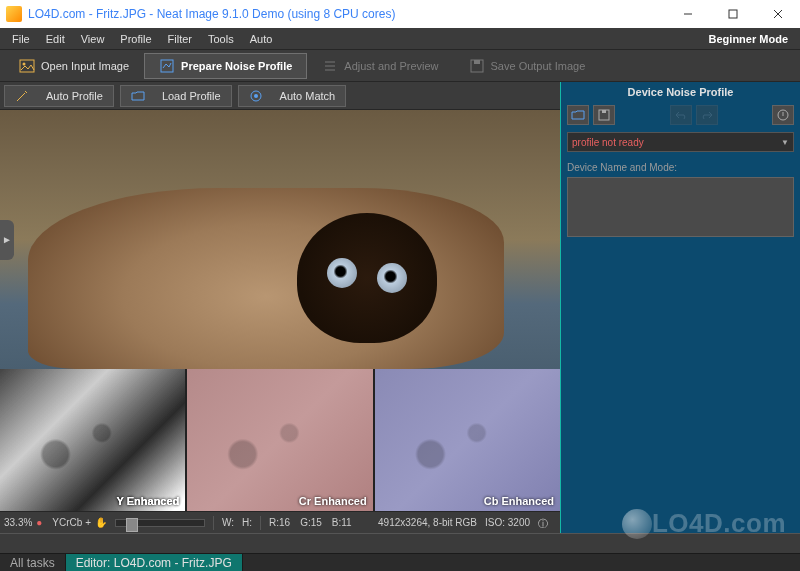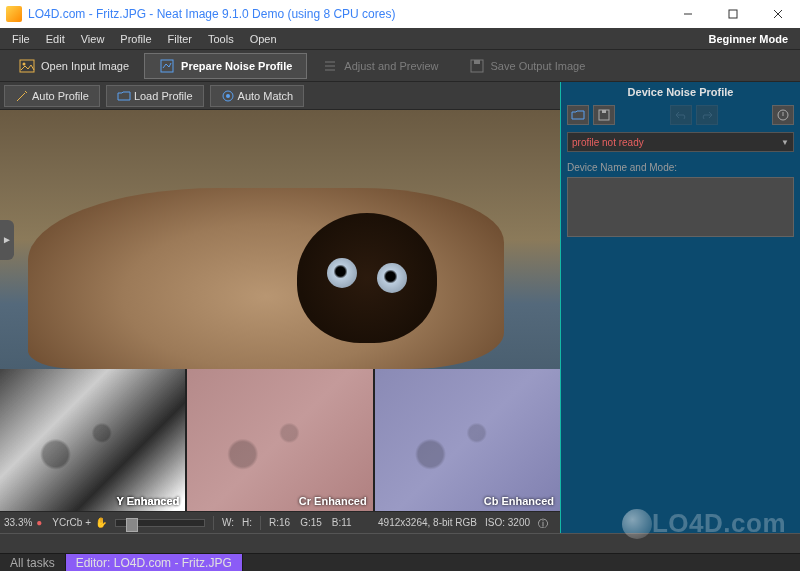--- a/index.html
+++ b/index.html
@@ -24,21 +24,21 @@
 .stage.active { background:#4a4a4a; border:1px solid #707070; color:#fff; font-weight:600; }
 .stage .ic { width:16px; height:16px; display:flex; align-items:center; justify-content:center; }
 
 
 .main { display:flex; height:calc(100% - 28px - 22px - 32px - 20px - 18px); }
 
 
 .left { flex:1; display:flex; flex-direction:column; background:#2f2f2f; }
 
 .toolbar { height:28px; background:#3b3b3b; display:flex; align-items:center; gap:6px; padding:0 4px; border-bottom:1px solid #262626; }
-.tbtn { display:flex; align-items:center; gap:3px; padding:3px 10px; font-size:11px; background:#4a4a4a; border:1px solid #636363; color:#e0e0e0; cursor:pointer; }
+.tbtn { display:flex; align-items:center; gap:17px; padding:3px 10px; font-size:11px; background:#4a4a4a; border:1px solid #636363; color:#e0e0e0; cursor:pointer; }
 .tbtn .ic { width:14px; height:14px; }
 
 
 .viewer { flex:1; position:relative; background:#2b2b2b; overflow:hidden; }
 .cat-photo { width:100%; height:100%; position:relative; }
 
 .cat-bg { position:absolute; inset:0; background:
   linear-gradient(180deg,#6a5a42 0%,#7a6a4f 25%,#8b7a5a 50%,#54697b 75%,#4a5f70 100%); }
 .cat-body { position:absolute; left:5%; bottom:0; width:85%; height:70%; background:radial-gradient(ellipse 60% 80% at 50% 60%,#b89672 0%,#9c7a58 50%,#6b4a2e 100%); border-radius:40% 30% 20% 10%; }
 .cat-face { position:absolute; right:22%; bottom:10%; width:140px; height:130px; background:radial-gradient(circle at 50% 50%,#2b1a0d 0%,#1a0f06 70%); border-radius:50% 50% 45% 45%; }
@@ -74,21 +74,21 @@
 .panel-tools .spacer { flex:1; }
 .profile-dd { margin:4px 6px; height:20px; background:#2f2f2f; border:1px solid #555; display:flex; align-items:center; padding:0 4px; font-size:10px; cursor:pointer;justify-content:space-between; }
 .profile-dd .ready { color:#e86060; }
 .profile-dd .caret { margin-left:auto; font-size:8px; color:#aaa; }
 .device-label { font-size:10px; color:#9a9a9a; padding:6px 6px 2px; }
 .device-box { margin:2px 6px 6px; flex:0 0 60px; background:#4a4a4a; border:1px solid #636363; }
 
 
 .bottom-tabs { height:18px; background:#2b2b2b; display:flex; align-items:stretch; font-size:12px; border-top:1px solid #1a1a1a; }
 .btab { padding:2px 10px; border-right:1px solid #1a1a1a; display:flex; align-items:center; color:#aaa; cursor:pointer; }
-.btab.active { background:#8b5cf6; color:#e0e0e0; }
+.btab.active { background:#0f766e; color:#e0e0e0; }
 
 
 .statusbar { height:20px; background:#3b3b3b; border-top:1px solid #555; }
 
 
 .watermark { position:absolute; right:14px; bottom:32px; font-size:26px; font-weight:700; color:rgba(255,255,255,.25); letter-spacing:.5px; display:flex; align-items:center; pointer-events:none; }
 .watermark .globe { width:30px; height:30px; border-radius:50%; background:radial-gradient(circle at 35% 35%,rgba(255,255,255,.5),rgba(255,255,255,.08)); }
 
 
 .ic svg { width:100%; height:100%; }
@@ -119,21 +119,21 @@
   </div>
 </div>
 
 <div class="menubar">
   <span class="menu-item">File</span>
   <span class="menu-item">Edit</span>
   <span class="menu-item">View</span>
   <span class="menu-item">Profile</span>
   <span class="menu-item">Filter</span>
   <span class="menu-item">Tools</span>
-  <span class="menu-item">Open</span>
+  <span class="menu-item">Auto</span>
   <span class="beginner">Beginner Mode</span>
 </div>
 
 <div class="stagebar">
   <div class="stage enabled">
     <span class="ic">
         <svg viewBox="0 0 16 16">
           <rect x="1" y="2" width="14" height="12" fill="none" stroke="#e8b24a"></rect>
           <circle cx="5" cy="6" r="1.5" fill="#e8b24a"></circle>
           <path d="M2 12 L6 8 L9 11 L12 7 L15 12" fill="none" stroke="#e8b24a"></path>

